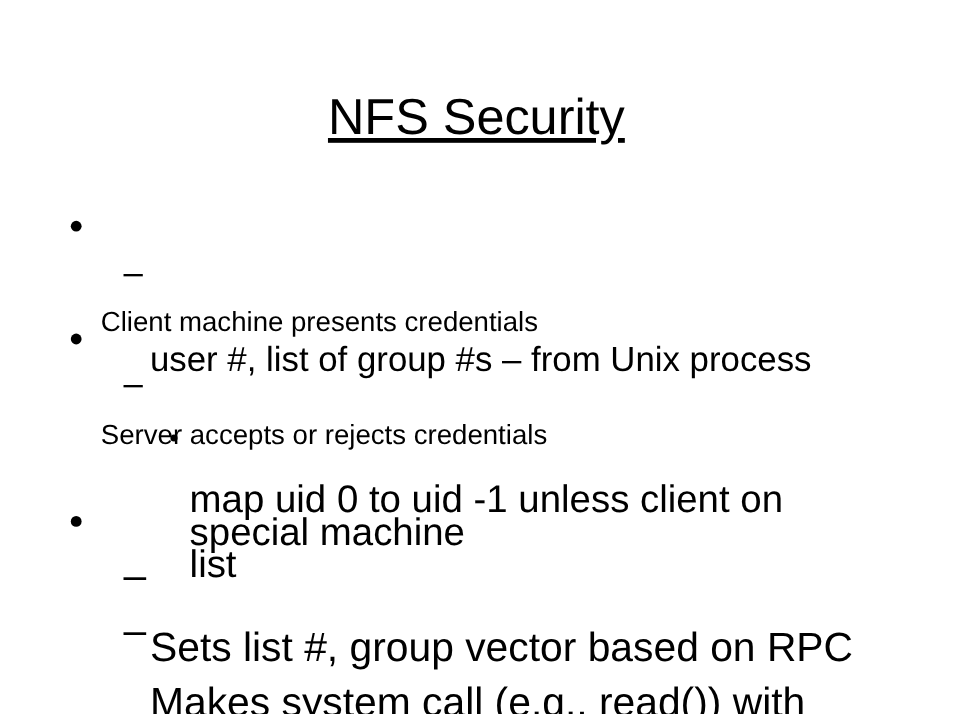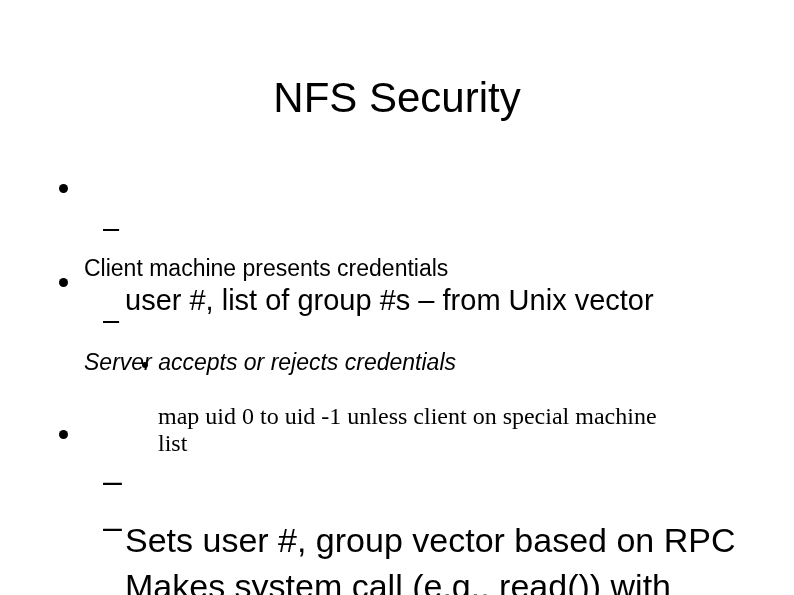--- a/index.html
+++ b/index.html
@@ -19,20 +19,21 @@
   .slide-title {
     position: absolute;
     top: 73px;
     left: 0;
     width: 794px;
     text-align: center;
     font-size: 42px;
     line-height: 1.2;
     font-weight: 400;
     color: #000000;
+    text-decoration: underline;
   }
   .row {
     position: absolute;
     white-space: pre-line;
   }
   .row .marker-dash {
     position: absolute;
     left: 0;
     top: 0;
   }
@@ -64,50 +65,49 @@
     width: 620px;
     padding-left: 22px;
     font-size: 34px;
     line-height: 30px;
   }
   
   .l3 {
     left: 142px;
     width: 600px;
     padding-left: 16px;
-    font-size: 24px;
+    font-size: 32px;
     line-height: 27px;
-    font-family: Liberation Serif, serif;
   }
   .l3 .marker-dot { width: 6px; height: 6px; left: 0; top: 13px; }
 
   .r0 { top: 163px; }
   .r1 { top: 210px; }
-  .r2 { top: 257px; font-style: italic; }
+  .r2 { top: 257px; }
   .r3 { top: 302px; }
   .r4 { top: 349px; }
   .r5 { top: 409px; }
   .r6 { top: 465px; }
   .r7 { top: 511px; }
 </style>
 </head>
 <body>
 
 <div class="slide">
 
   <div class="slide-title">NFS Security</div>
 
   <div class="row l1 r0">
     <span class="marker-dot"></span>
     <span>Client machine presents credentials</span>
   </div>
 
   <div class="row l2a r1">
     <span class="marker-dash">–</span>
-    <span>user #, list of group #s – from Unix vector</span>
+    <span>user #, list of group #s – from Unix process</span>
   </div>
 
   <div class="row l1 r2">
     <span class="marker-dot"></span>
     <span>Server accepts or rejects credentials</span>
   </div>
 
   <div class="row l2a r3">
     <span class="marker-dash">–</span>
   </div>
@@ -117,21 +117,21 @@
     <span>map uid 0 to uid -1 unless client on special machine
 list</span>
   </div>
 
   <div class="row l1 r5">
     <span class="marker-dot"></span>
   </div>
 
   <div class="row l2b r6">
     <span class="marker-dash">–</span>
-    <span>Sets user #, group vector based on RPC</span>
+    <span>Sets list #, group vector based on RPC</span>
   </div>
 
   <div class="row l2b r7">
     <span class="marker-dash">–</span>
     <span>Makes system call (e.g., read()) with those
 credentials</span>
   </div>
 
 </div>
 

